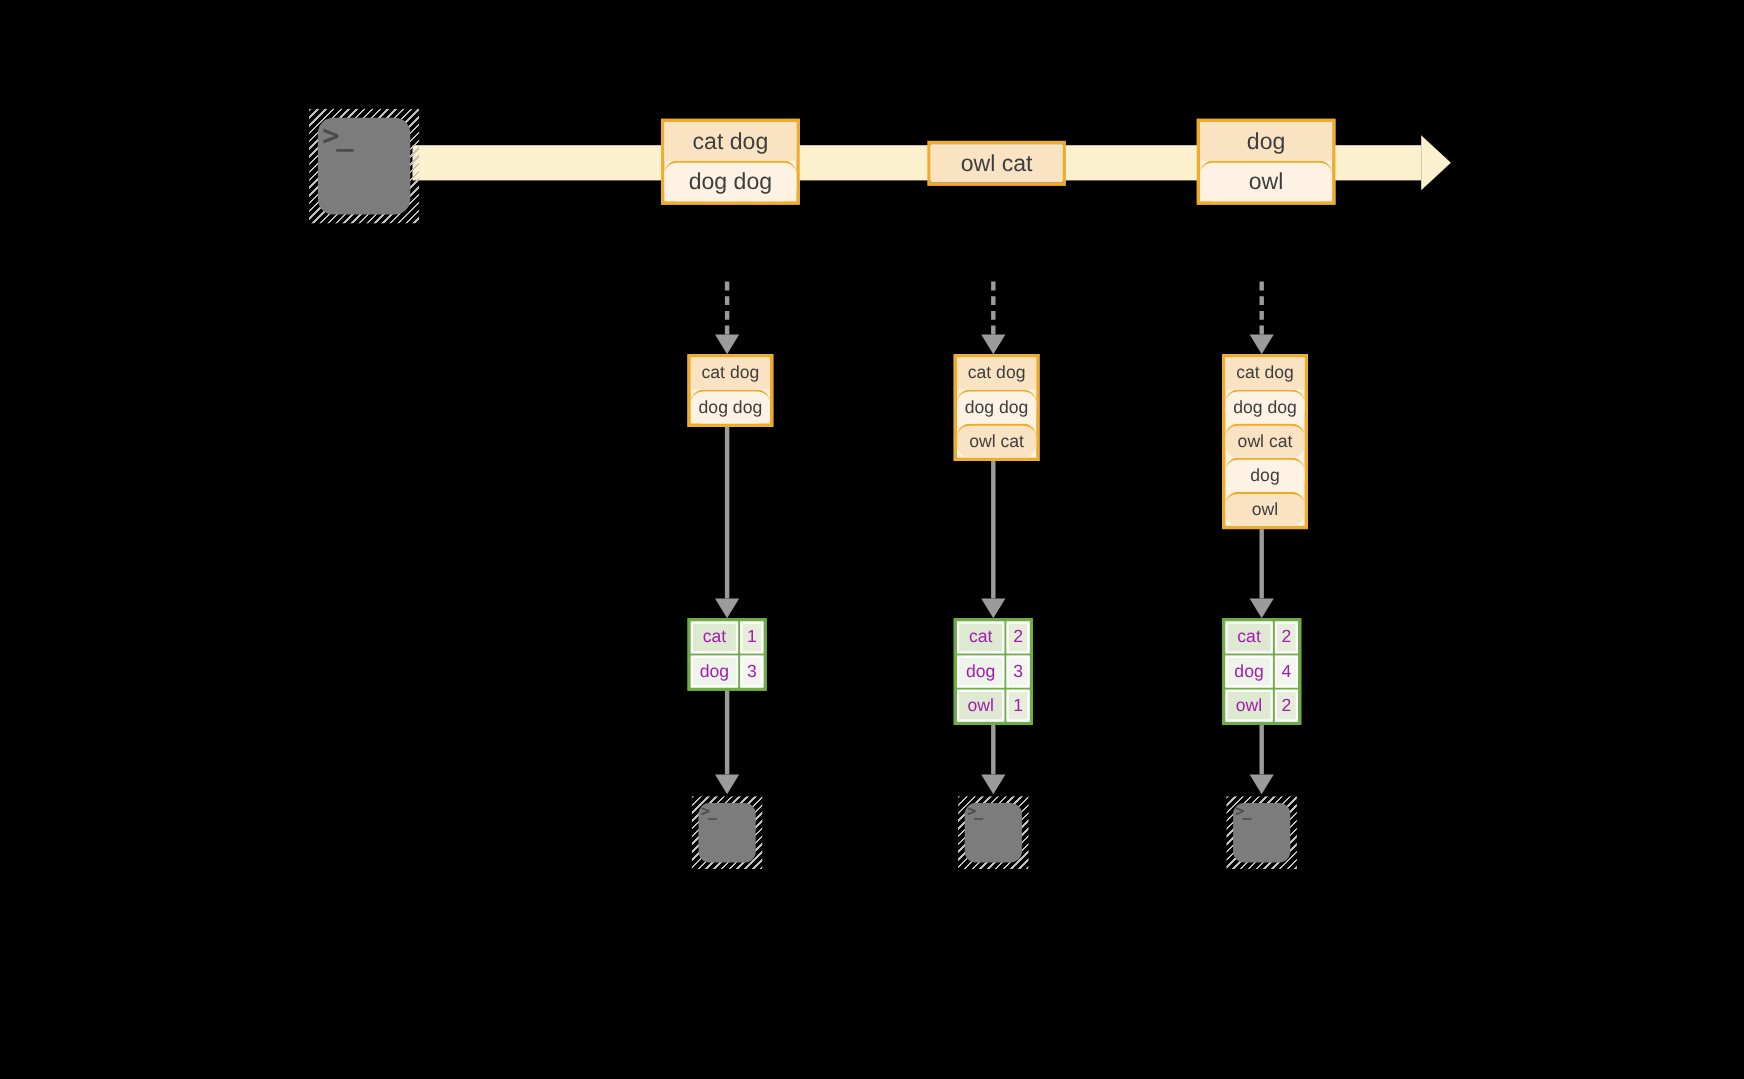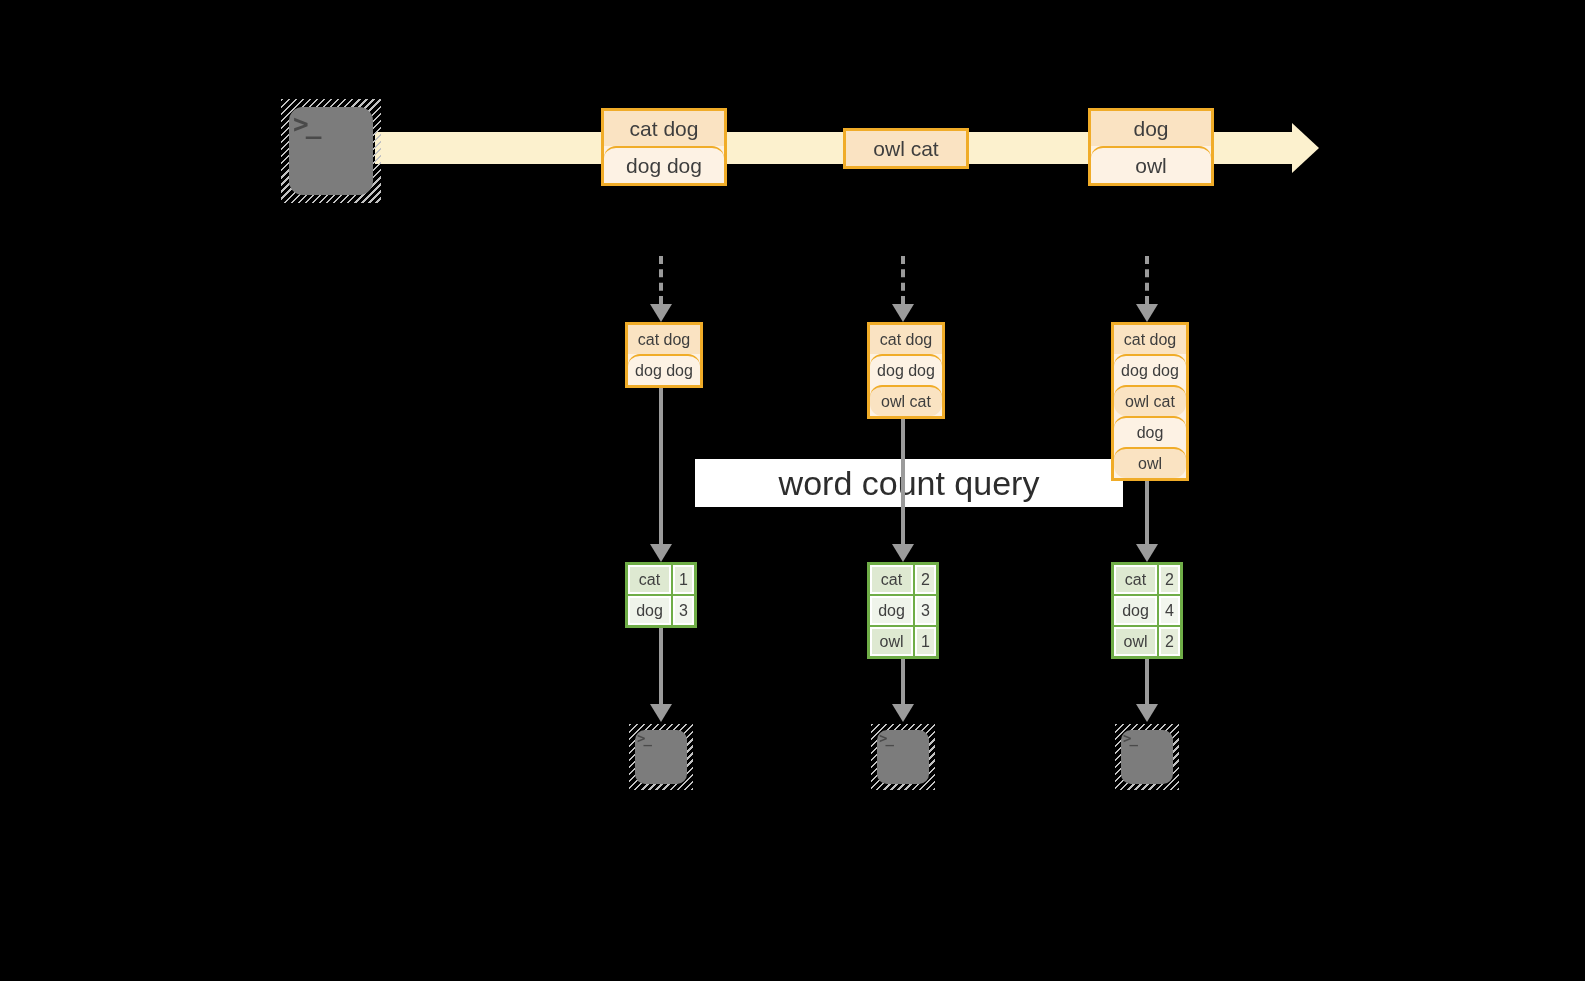--- a/index.html
+++ b/index.html
@@ -41,21 +41,21 @@
 
   
   .banner{position:absolute;left:695px;top:459px;width:428px;height:48px;background:#FFFFFF;
           display:flex;align-items:center;justify-content:center;z-index:1;
           font-size:34px;color:#2D2D2D;}
 
   
   .gtable{position:absolute;border:3px solid #6FAD47;background:#6FAD47;
           display:grid;grid-template-columns:43px 21px;gap:2px;z-index:2;}
   .gcell{height:25px;border:2px solid #FFFFFF;display:flex;align-items:center;justify-content:center;
-         font-size:16px;color:#404040;}
+         font-size:16px;color:#a21caf;}
   .gcell.w-dark{background:#DEE9D1;}
   .gcell.w-light{background:#EFF4EA;}
   .gcell.n-dark{background:#E6EEDB;}
   .gcell.n-light{background:#F2F6EE;}
 
   .z2{z-index:2;}
 </style>
 </head>
 <body>
 
@@ -104,23 +104,20 @@
     <div class="orow dark">owl cat</div>
   </div>
   <div class="obox sbox z2" style="left:1111px;top:322px;">
     <div class="orow dark">cat dog</div>
     <div class="orow light">dog dog</div>
     <div class="orow dark">owl cat</div>
     <div class="orow light">dog</div>
     <div class="orow dark">owl</div>
   </div>
 
-  <div class="banner">
-    <span>word count query</span>
-  </div>
 
   <div class="varrow" style="left:650px;top:388px;height:174px;">
     <div class="vline-solid"></div>
       <div class="vhead"></div>
   </div>
   <div class="varrow" style="left:892px;top:419px;height:143px;">
     <div class="vline-solid"></div>
       <div class="vhead"></div>
   </div>
   <div class="varrow" style="left:1136px;top:481px;height:81px;">

